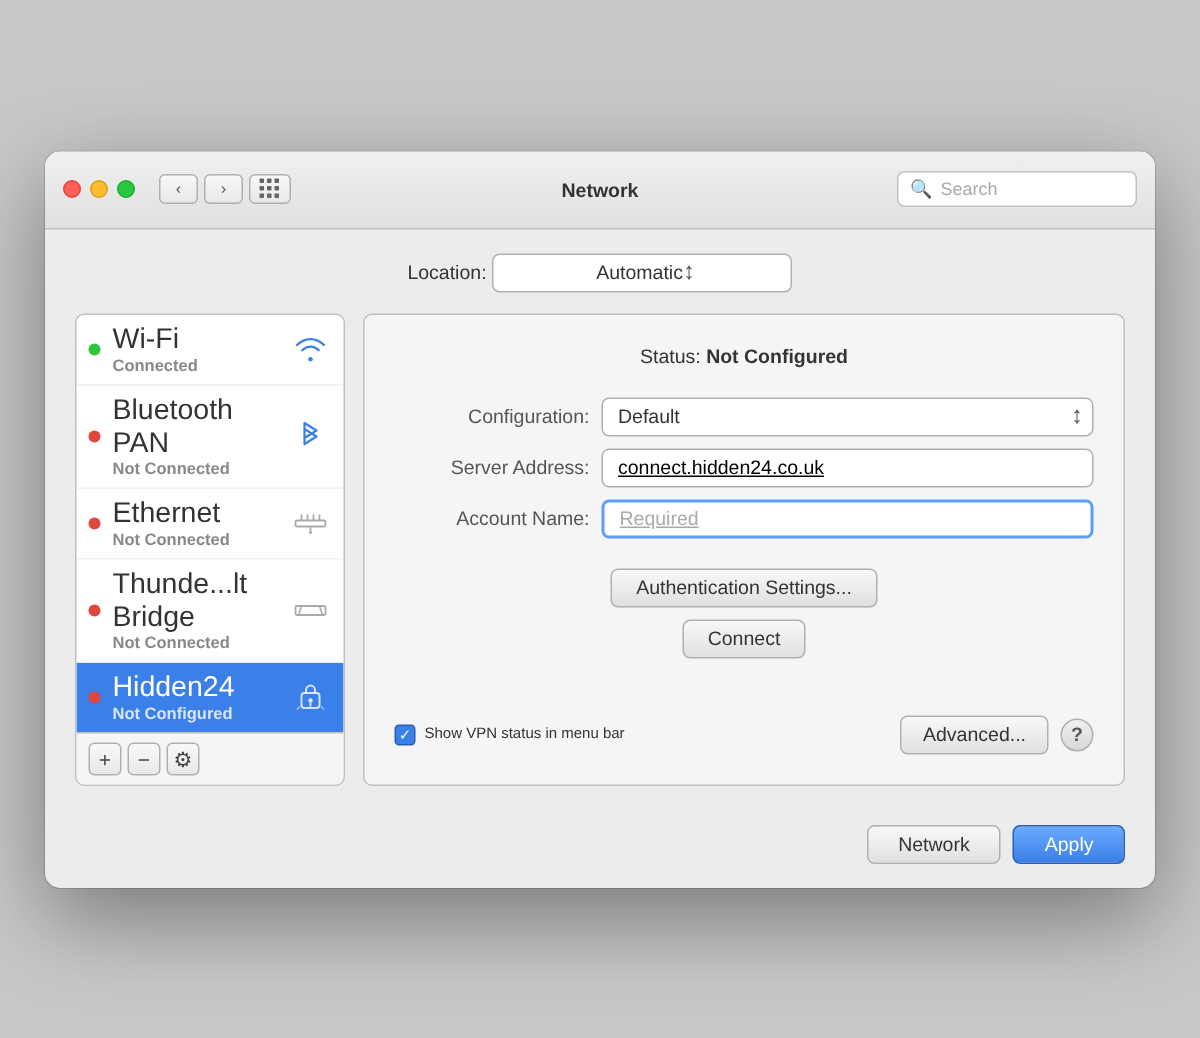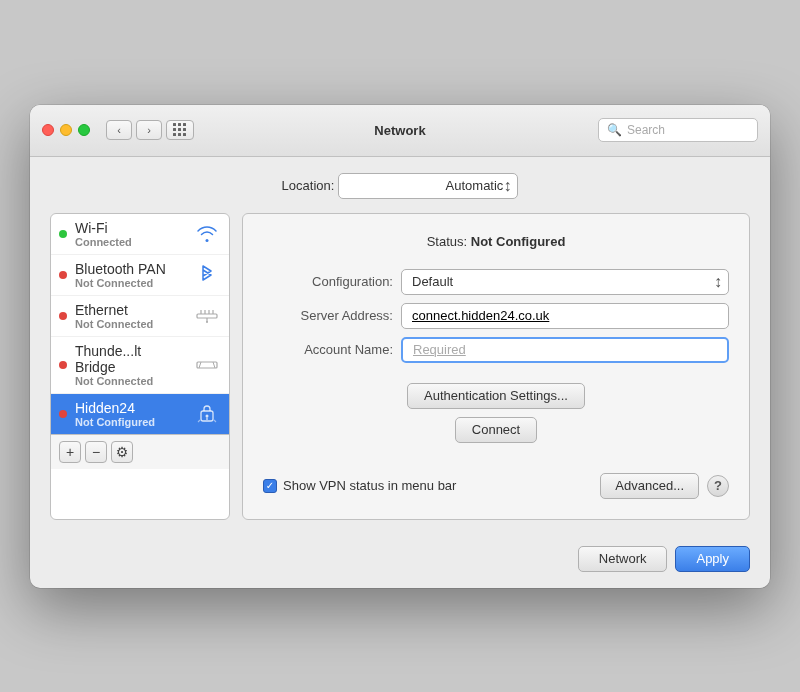--- a/index.html
+++ b/index.html
@@ -122,25 +122,25 @@
       font-size: 13px;
       color: #333;
     }
     .location-select {
       display: flex;
       align-items: center;
       background: white;
       border: 1px solid #b0b0b0;
       border-radius: 5px;
       padding: 3px 6px 3px 10px;
-      width: 180px;
+      width: 200px;
       height: 26px;
       cursor: pointer;
       font-size: 13px;
-      justify-content: flex-end;
+      justify-content: center;
     }
     .select-arrow {
       color: #555;
       font-size: 16px;
     }
     .main-area {
       display: flex;
       gap: 12px;
     }
     .sidebar {
@@ -171,21 +171,21 @@
     .sidebar-item.selected .item-status { color: rgba(255,255,255,0.8); }
     .status-dot {
       width: 8px;
       height: 8px;
       border-radius: 50%;
       flex-shrink: 0;
     }
     .dot-green { background: #2dc53d; }
     .dot-red { background: #e0453e; }
     .item-info { flex: 1; }
-    .item-name { font-size: 14px; font-weight: 500; }
+    .item-name { font-size: 19px; font-weight: 500; }
     .item-status { font-size: 11px; color: #888; font-weight: bold; }
     .sidebar-item.selected .item-status { color: rgba(255,255,255,0.8); }
     .item-icon {
       width: 28px;
       height: 28px;
       display: flex;
       align-items: center;
       justify-content: center;
       flex-shrink: 0;
     }
@@ -309,21 +309,21 @@
       background: #3b7fe8;
       border: 1px solid #2a5db5;
       border-radius: 3px;
       display: flex;
       align-items: center;
       justify-content: center;
       color: white;
       font-size: 10px;
       flex-shrink: 0;
     }
-    .checkbox-label { font-size: 13px; color: #333; }
+    .checkbox-label { font-size: 10px; color: #333; }
     .advanced-btn {
       background: linear-gradient(to bottom, #f8f8f8, #e0e0e0);
       border: 1px solid #b0b0b0;
       border-radius: 5px;
       padding: 4px 14px;
       font-size: 13px;
       cursor: pointer;
       color: #333;
       height: 26px;
       display: flex;

